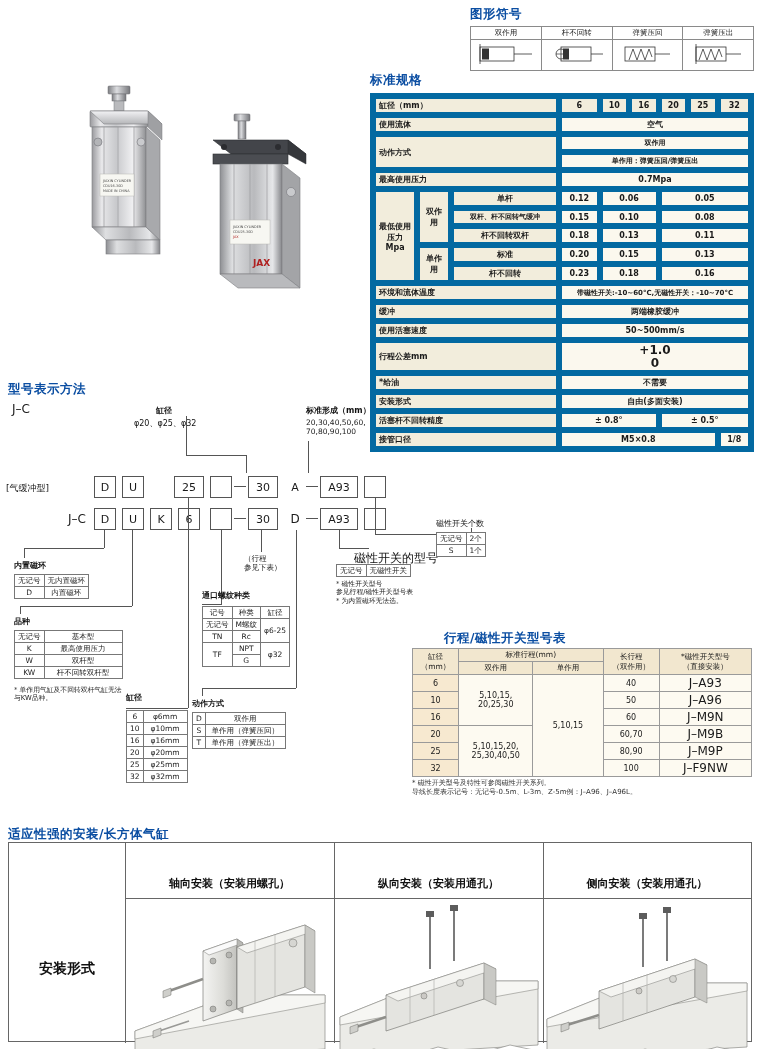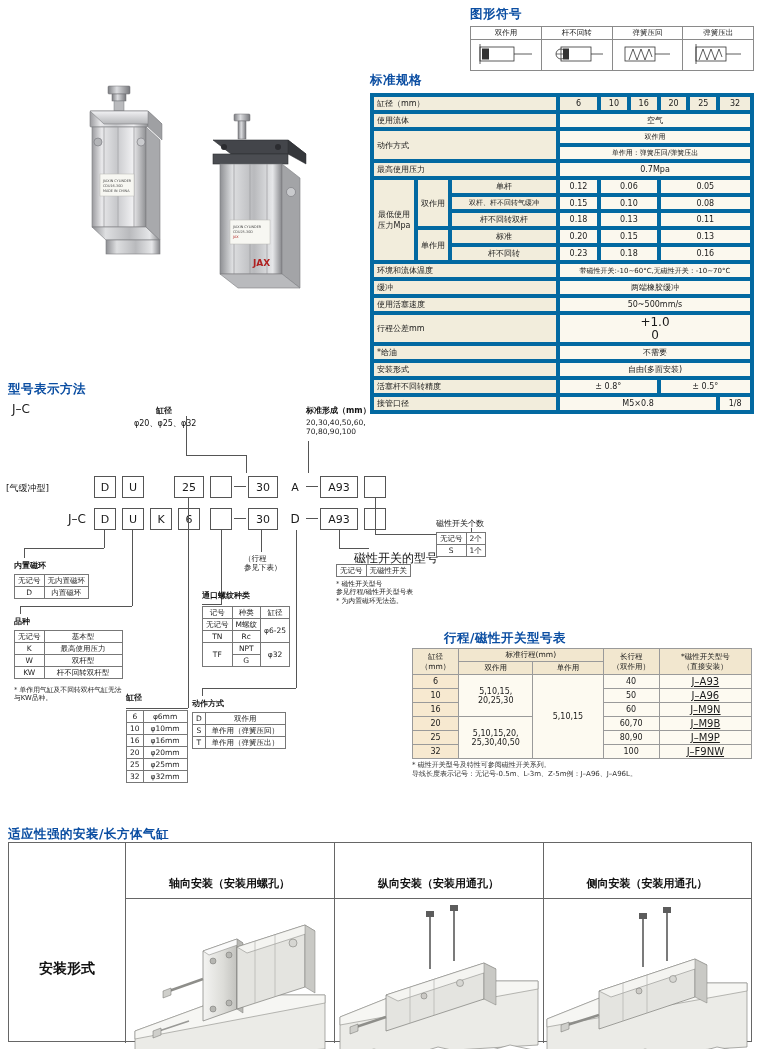--- a/index.html
+++ b/index.html
@@ -25,22 +25,23 @@
     border:1px solid #8a8a8a; text-align:center; font-size:7.5px;
     padding:1px 0; color:#222;
   }
   table.sym td.lab { height:12px; background:#fff; }
   table.sym td.fig { height:30px; background:#fff; }
 
   
   #spec { left:370px; top:72px; width:384px; }
   table.spec { border-collapse:collapse; width:384px; font-size:8px; }
   table.spec td {
-    border:4px solid #0369a1; padding:1px 3px; height:15px;
+    border:6px solid #0369a1; padding:1px 3px; height:15px;
     color:#1a1a1a;
+    font-weight:bold;
   }
   table.spec td.hd { background:#f2eddc; text-align:left; white-space:nowrap; }
   table.spec td.hdc { background:#f2eddc; text-align:center; }
   table.spec td.v { background:#fbf8ee; text-align:center; }
   table.spec td.vl { background:#fbf8ee; text-align:center; font-size:7px; }
   .note { font-size:7px; color:#333; margin-top:2px; }
 
   
   #modeltitle { left:8px; top:381px; }
   #model { left:6px; top:398px; width:540px; height:420px; }
@@ -58,21 +59,21 @@
   
   #strokeTitle { left:412px; top:630px;margin-left:32px; }
   #stroke { left:412px; top:648px; width:340px; }
   table.stk { border-collapse:collapse; width:340px; font-size:8px; }
   table.stk td, table.stk th {
     border:1px solid #9a9a9a; text-align:center; padding:1px 2px; font-weight:normal;
   }
   table.stk th { background:#f2e7cf; font-size:7.5px; }
   table.stk td.dia { background:#f7e9d0; width:42px; }
   table.stk td.v { background:#fdfaf1; }
-  table.stk td.sw { background:#fdfaf1; font-size:10px;text-decoration:underline; }
+  table.stk td.sw { background:#fdfaf1; font-size:12px; }
 
   
   #mountTitle { left:8px; top:826px; }
   #mount { left:8px; top:842px; width:744px; height:200px; border:1px solid #666; background:#fff; }
   .mcell { position:absolute; top:0; height:200px;margin-top:26px; }
   .mhdr {
     height:30px; border-bottom:1px solid #666; display:flex; align-items:center; justify-content:center;
     font-size:11px; font-weight:bold; color:#111;
   }
   .mbody { position:relative; height:170px; overflow:hidden; }

